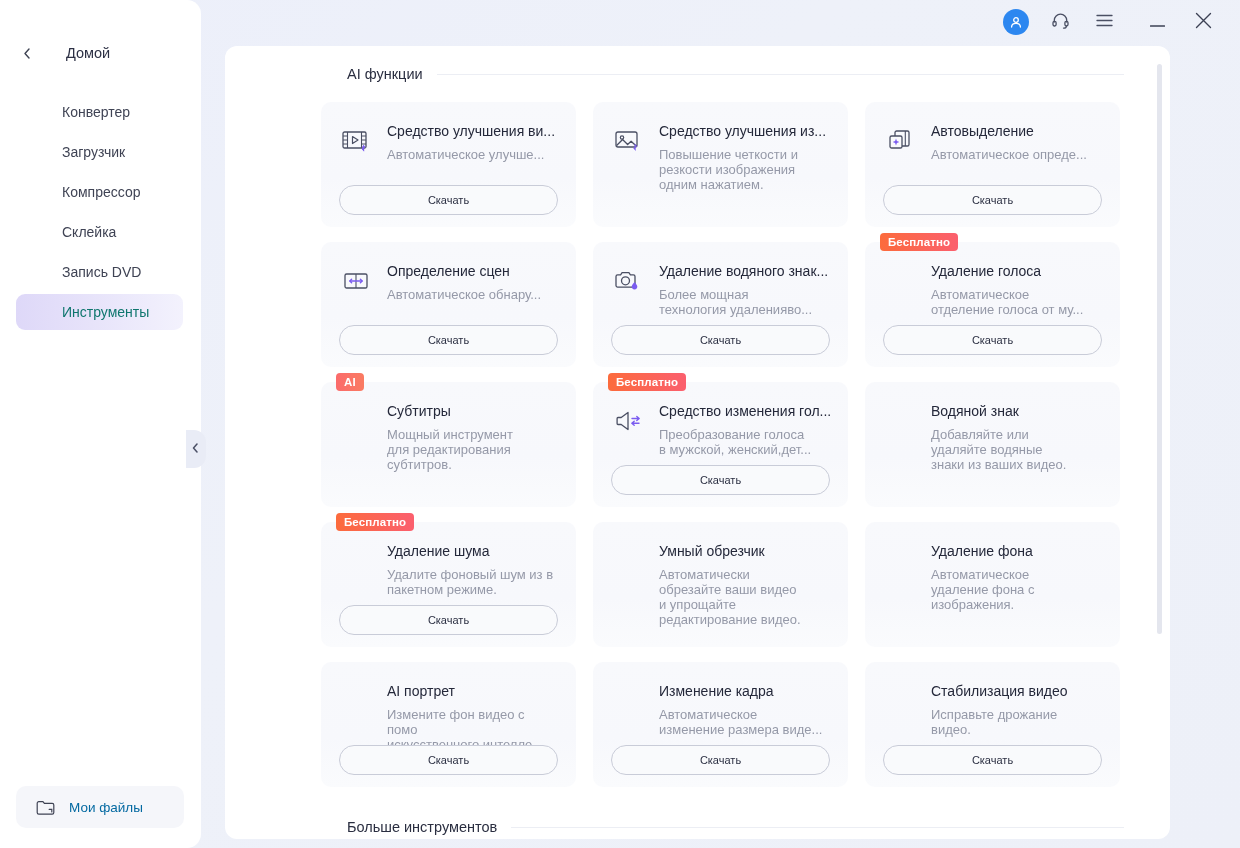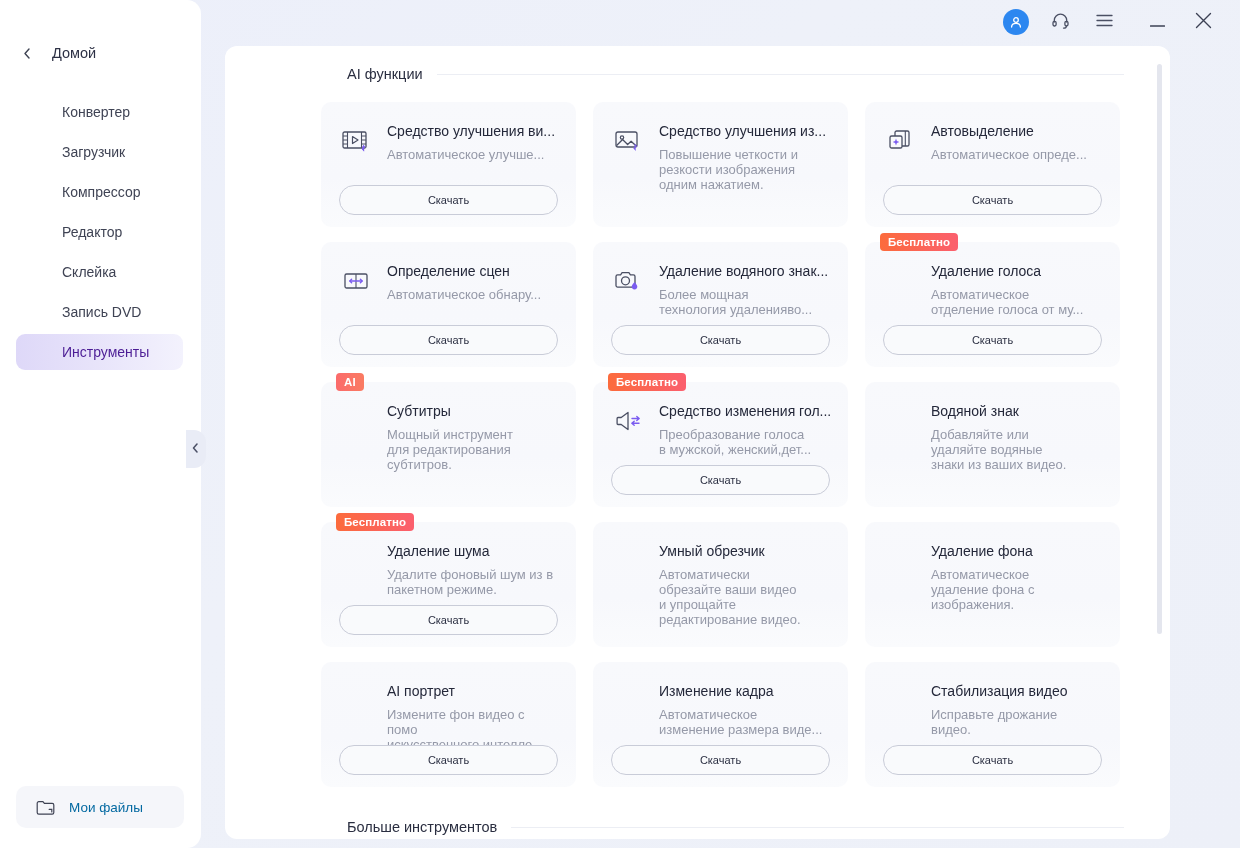--- a/index.html
+++ b/index.html
@@ -20,36 +20,36 @@
     position: absolute; left: 0; top: 0;
     width: 201px; height: 848px;
     background: #ffffff;
     border-top-right-radius: 14px;
     border-bottom-right-radius: 14px;
     z-index: 3;
   }
   .side-home {
     display: flex; align-items: center;
     height: 34px; margin-top: 36px; padding-left: 22px;
-    gap: 20px;
+    gap: 34px;
   }
   .back-chevron {
     width: 10px; height: 12px;
     display: flex; align-items: center; justify-content: center;
     color: #3d4252; font-size: 13px; line-height: 1;
   }
   .side-home-label { font-size: 14.5px; color: #2c3044; }
   .nav { margin-top: 22px; }
   .nav-item {
     height: 40px; display: flex; align-items: center;
     padding-left: 62px; font-size: 14px; color: #3f4354;
     position: relative; cursor: default;
   }
   .nav-item.active {
-    color: #4c1d95; font-weight: 400;
+    color: #0f766e; font-weight: 400;
   }
   .nav-item.active::before {
     content: ""; position: absolute;
     left: 16px; right: 18px; top: 2px; bottom: 2px;
     border-radius: 9px;
     background: linear-gradient(90deg,#ded8f8 0%,#e7e3fa 45%,#f3f2fd 100%);
     z-index: -1;
   }
   .my-files {
     position: absolute; left: 16px; bottom: 20px;
@@ -203,23 +203,20 @@
 
     <div class="nav" id="nav">
         <div class="nav-item">
           <span>Конвертер</span>
         </div>
         <div class="nav-item">
           <span>Загрузчик</span>
         </div>
         <div class="nav-item">
           <span>Компрессор</span>
-        </div>
-        <div class="nav-item">
-          <span>Редактор</span>
         </div>
         <div class="nav-item">
           <span>Склейка</span>
         </div>
         <div class="nav-item">
           <span>Запись DVD</span>
         </div>
         <div class="nav-item active">
           <span>Инструменты</span>
         </div>

